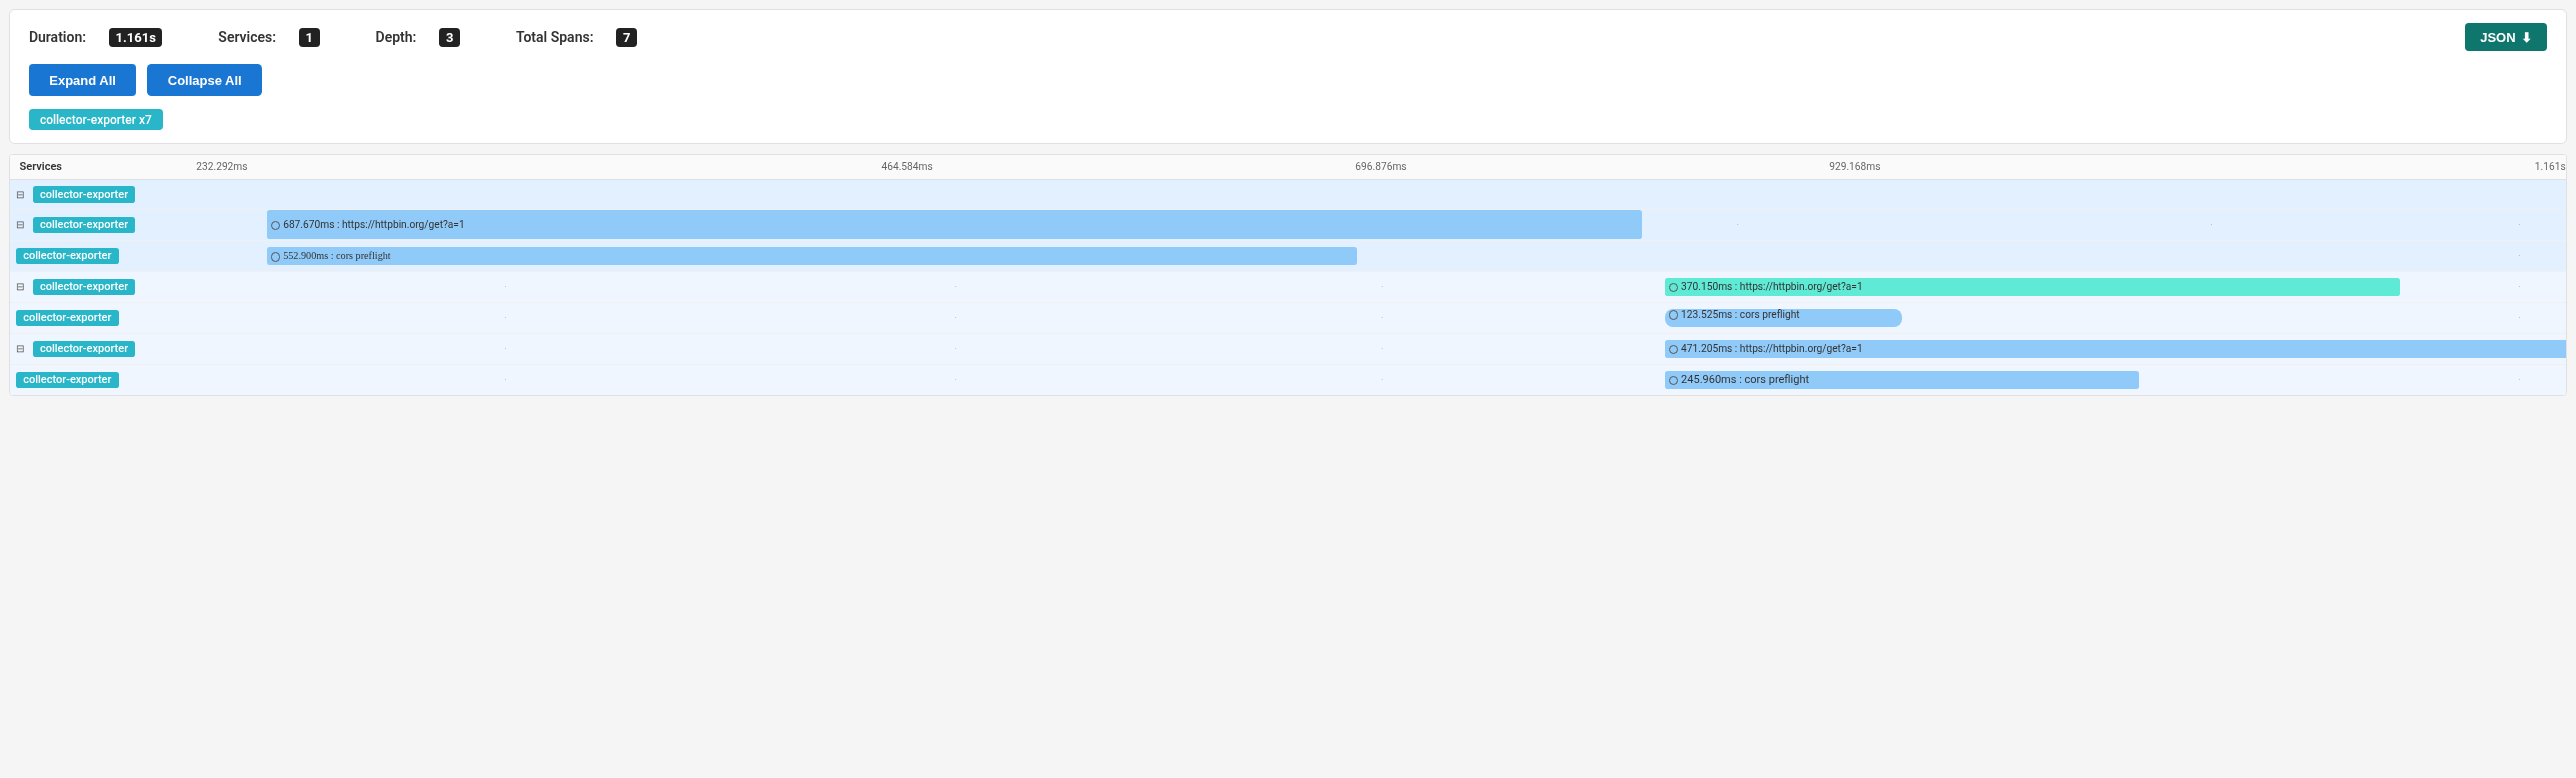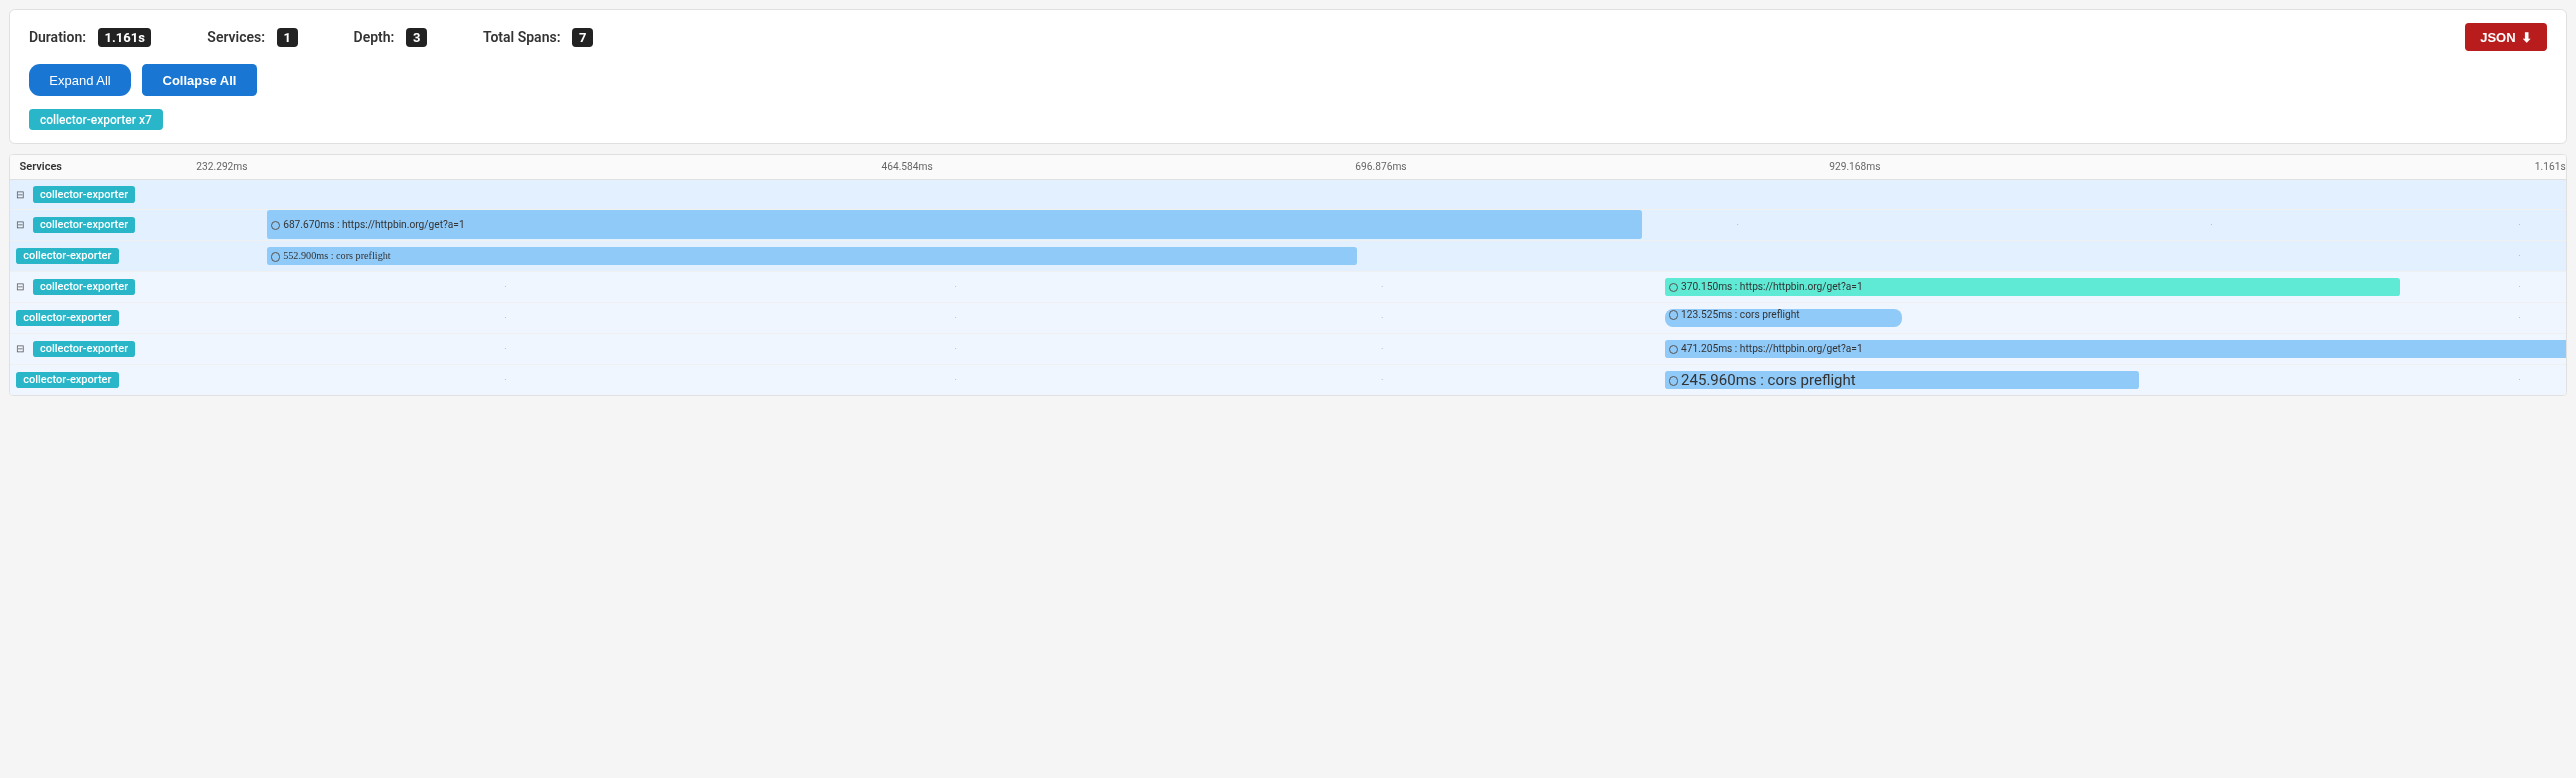--- a/index.html
+++ b/index.html
@@ -21,37 +21,37 @@
     .stats-row {
       display: flex;
       align-items: center;
       gap: 56px;
       margin-bottom: 13px;
     }
 
     .stat-item {
       display: flex;
       align-items: center;
-      gap: 12px;
+      gap: 23px;
       font-size: 14px;
       font-weight: 600;
     }
 
     .stat-badge {
       background: #222;
       color: #fff;
       border-radius: 3.7px;
       padding: 1.9px 6.5px;
       font-size: 13px;
       font-weight: 700;
     }
 
     .json-btn {
       margin-left: auto;
-      background: #b91c1c;
+      background: #0f766e;
       color: #fff;
       border: none;
       border-radius: 3.7px;
       padding: 6.5px 15px;
       font-size: 13px;
       font-weight: 600;
       cursor: pointer;
       display: flex;
       align-items: center;
       gap: 5.6px;
@@ -60,24 +60,24 @@
     .btn-row {
       display: flex;
       gap: 11px;
       margin-bottom: 13px;
     }
 
     .btn-expand {
       background: #1976d2;
       color: #fff;
       border: none;
-      border-radius: 11px;
+      border-radius: 4px;
       padding: 8.4px 20.4px;
       font-size: 13px;
-      font-weight: 400;
+      font-weight: 700;
       cursor: pointer;
     }
 
     .btn-collapse {
       background: #1976d2;
       color: #fff;
       border: none;
       border-radius: 4.6px;
       padding: 8.4px 20.4px;
       font-size: 13px;
@@ -332,19 +332,19 @@
       <div class="trace-row highlight-light">
         <div class="row-service">
           <span class="service-chip">collector-exporter</span>
         </div>
         <div class="row-timeline">
           <span class="dot" style="left: 13%;">·</span>
           <span class="dot" style="left: 32%;">·</span>
           <span class="dot" style="left: 50%;">·</span>
           <span class="dot" style="left: 98%;">·</span>
           <div style="position: absolute; left: 62%; width: 20%; height: 18.6px; background: rgb(144, 202, 249); border-radius: 2.8px; display: flex; align-items: center; padding-left: 3.7px; overflow: visible;">
-            <span style="font-size: 15px; white-space: nowrap; position: relative; z-index: 1; color: rgb(51, 51, 51);"><span style="display: inline-block; width: 9.3px; height: 9.3px; border: 1.9px solid rgb(85, 85, 85); border-radius: 50%; margin-right: 2.8px; vertical-align: middle;"></span>245.960ms : cors preflight</span>
+            <span style="font-size: 11px; white-space: nowrap; position: relative; z-index: 1; color: rgb(51, 51, 51);"><span style="display: inline-block; width: 9.3px; height: 9.3px; border: 1.9px solid rgb(85, 85, 85); border-radius: 50%; margin-right: 2.8px; vertical-align: middle;"></span>245.960ms : cors preflight</span>
           </div>
         </div>
       </div>
     </div>
 </div>
 
 
 </body></html>

